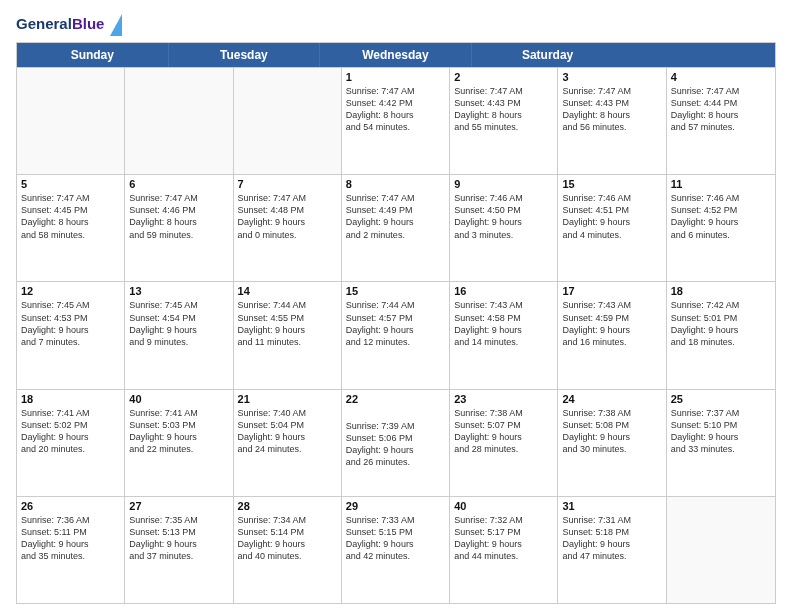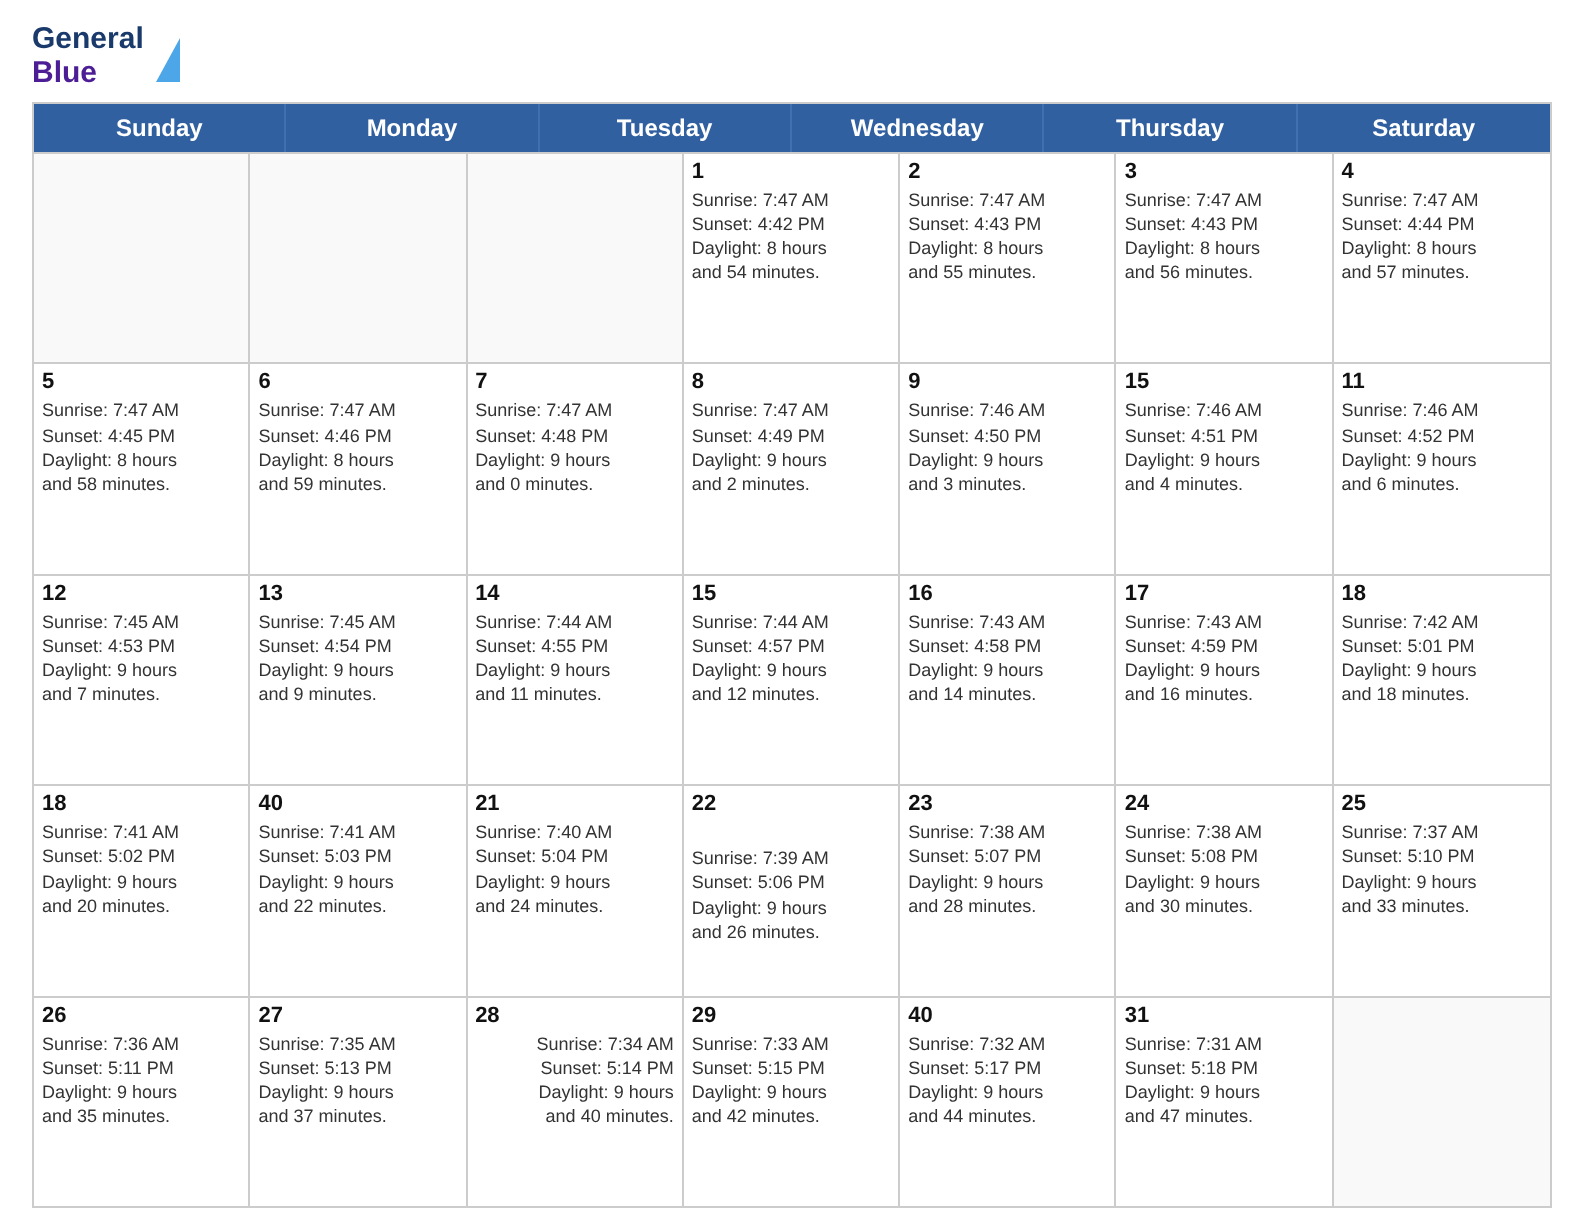--- a/index.html
+++ b/index.html
@@ -42,21 +42,21 @@
       color: #333;
     }
     .calendar {
       flex: 1;
       display: flex;
       flex-direction: column;
       border: 1px solid #ccc;
     }
     .cal-header {
       display: grid;
-      grid-template-columns: repeat(6, 1fr);
+      grid-template-columns: repeat(5, 1fr);
       background: #3060a0;
     }
     .cal-header-cell {
       color: #fff;
       font-size: 12px;
       font-weight: bold;
       padding: 5px 4px;
       text-align: center;
       border-right: 1px solid #4070b0;
     }
@@ -94,39 +94,37 @@
       line-height: 1.35;
       color: #333;
     }
   </style>
 </head>
 <body>
 
 <div class="page">
   <div class="header">
     <div class="logo">
-      <div style="display:flex;flex-direction:column;margin-right:2px;">
+      <div style="display:flex;align-items:flex-end;margin-right:2px;">
         <div style="font-size:15px;font-weight:bold;color:#1a3a6b;line-height:1.1;">General</div>
         <div style="font-size:15px;font-weight:bold;color:#4c1d95;line-height:1.1;">Blue</div>
       </div>
       <div style="width:0;height:0;border-left:12px solid transparent;border-bottom:22px solid #4da6e8;margin-top:2px;"></div>
     </div>
     <div class="title-block">
       <h1></h1>
       <h2></h2>
     </div>
   </div>
 
   <div class="calendar">
     <div class="cal-header">
       <div class="cal-header-cell">Sunday</div>
-      <div class="cal-header-cell">Monday</div>
       <div class="cal-header-cell">Tuesday</div>
       <div class="cal-header-cell">Wednesday</div>
-      <div class="cal-header-cell">Thursday</div>
       <div class="cal-header-cell">Saturday</div>
     </div>
     <div class="cal-body" id="cal-body">
     <div class="cal-row">
           <div class="cal-cell empty"></div>
           <div class="cal-cell empty"></div>
           <div class="cal-cell empty"></div>
           <div class="cal-cell">
             <div class="day-num">1</div>
             <div class="cell-text" style="white-space: pre-line;">Sunrise: 7:47 AM
@@ -319,21 +317,21 @@
           </div>
           <div class="cal-cell">
             <div class="day-num">27</div>
             <div class="cell-text" style="white-space: pre-line;">Sunrise: 7:35 AM
 Sunset: 5:13 PM
 Daylight: 9 hours
 and 37 minutes.</div>
           </div>
           <div class="cal-cell">
             <div class="day-num">28</div>
-            <div class="cell-text" style="white-space: pre-line; text-align: right;">Sunrise: 7:34 AM
+            <div class="cell-text" style="white-space: pre-line;">Sunrise: 7:34 AM
 Sunset: 5:14 PM
 Daylight: 9 hours
 and 40 minutes.</div>
           </div>
           <div class="cal-cell">
             <div class="day-num">29</div>
             <div class="cell-text" style="white-space: pre-line;">Sunrise: 7:33 AM
 Sunset: 5:15 PM
 Daylight: 9 hours
 and 42 minutes.</div>

